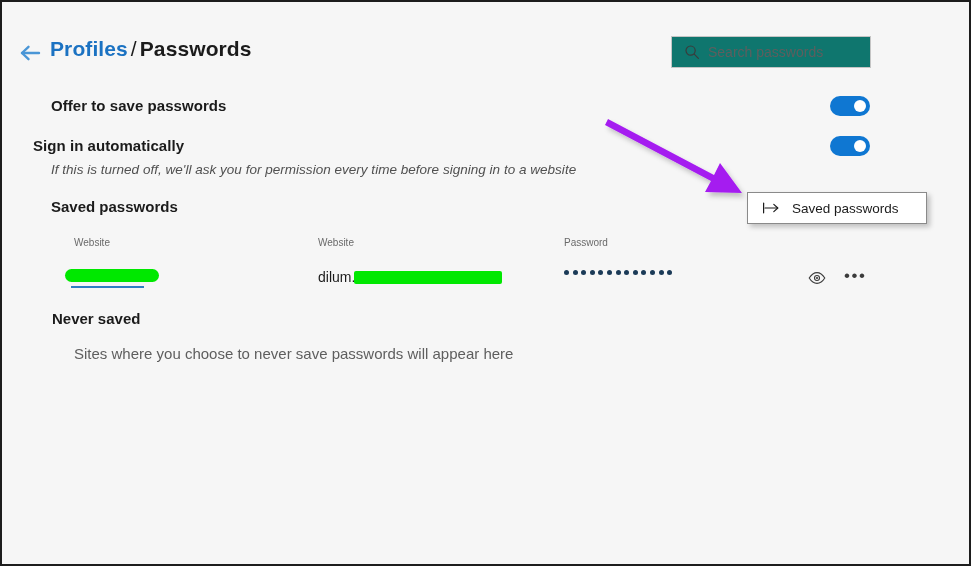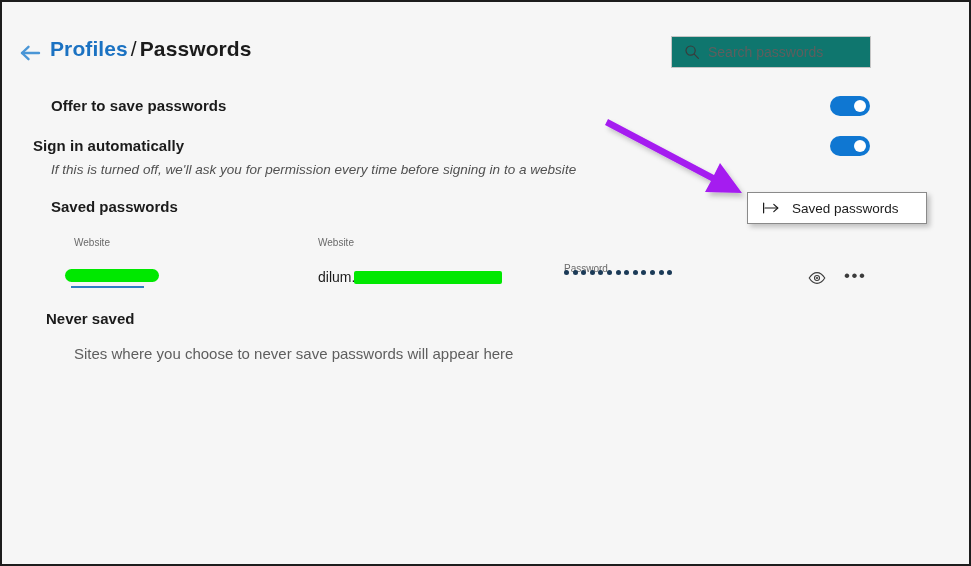--- a/index.html
+++ b/index.html
@@ -142,21 +142,21 @@
 
   
   .section-heading {
     position: absolute;
     font-size: 15px;
     font-weight: 600;
     color: #1b1b1b;
     white-space: nowrap;
   }
   #head-saved { left: 49px; top: 196px; }
-  #head-never { left: 44px; top: 308px; }
+  #head-never { left: 50px; top: 308px; }
 
   
   .flyout {
     position: absolute;
     left: 745px;
     top: 190px;
     width: 180px;
     height: 32px;
     background: #ffffff;
     border: 1px solid #8a8a8a;
@@ -184,21 +184,21 @@
   
   .col-header {
     position: absolute;
     top: 235px;
     font-size: 10px;
     color: #6a6a6a;
     white-space: nowrap;
   }
   #col-website  { left: 72px; }
   #col-username { left: 316px; }
-  #col-password { left: 562px; margin-top: 26px; }
+  #col-password { left: 562px; }
 
   
   .website-cell {
     position: absolute;
     left: 63px;
     top: 265px;
     width: 94px;
     height: 22px;
     cursor: pointer;
   }

